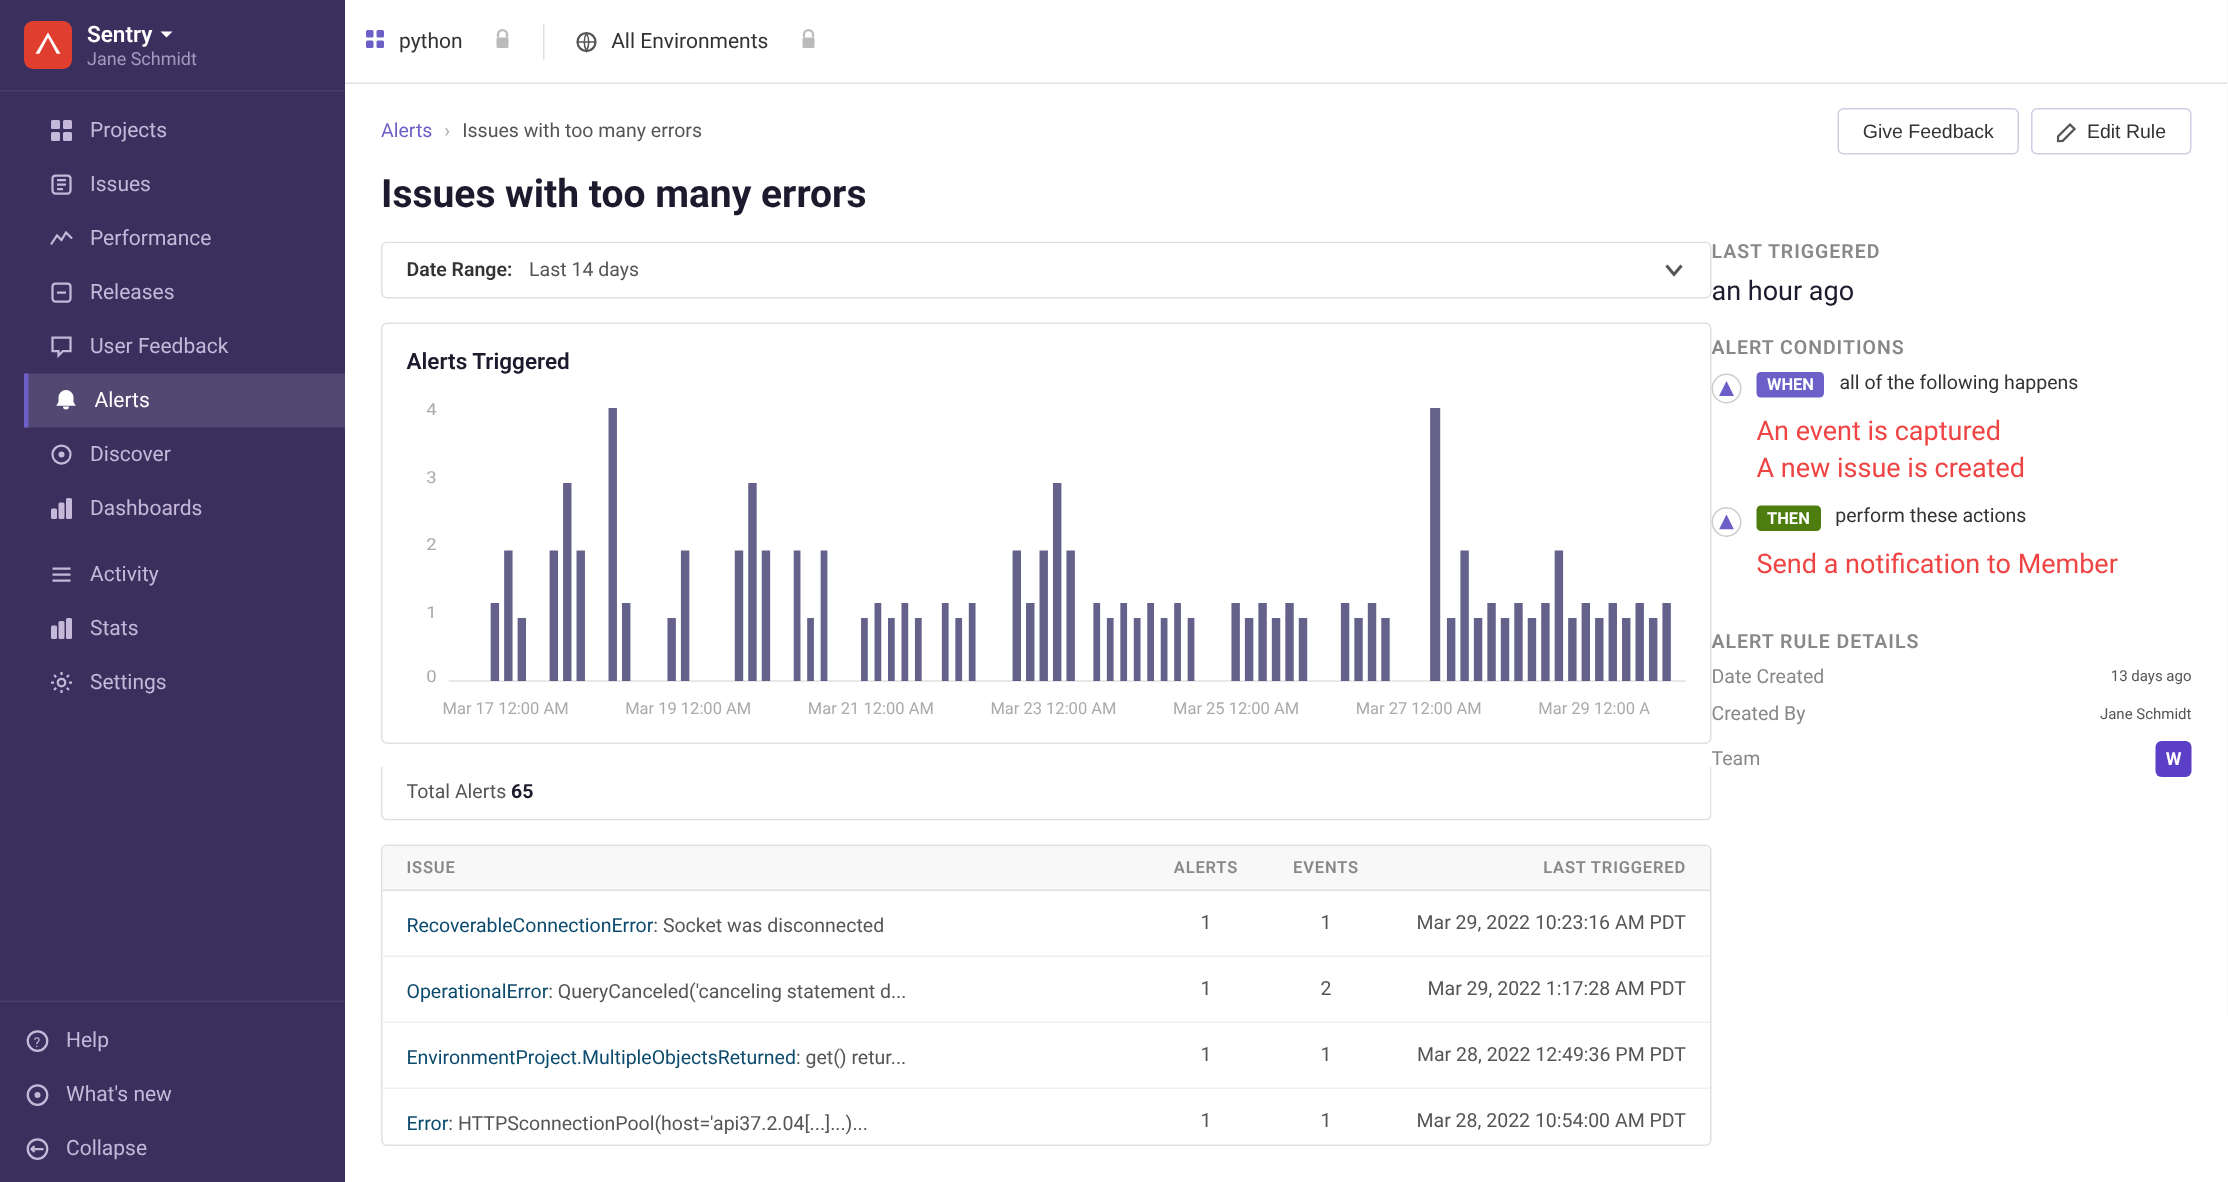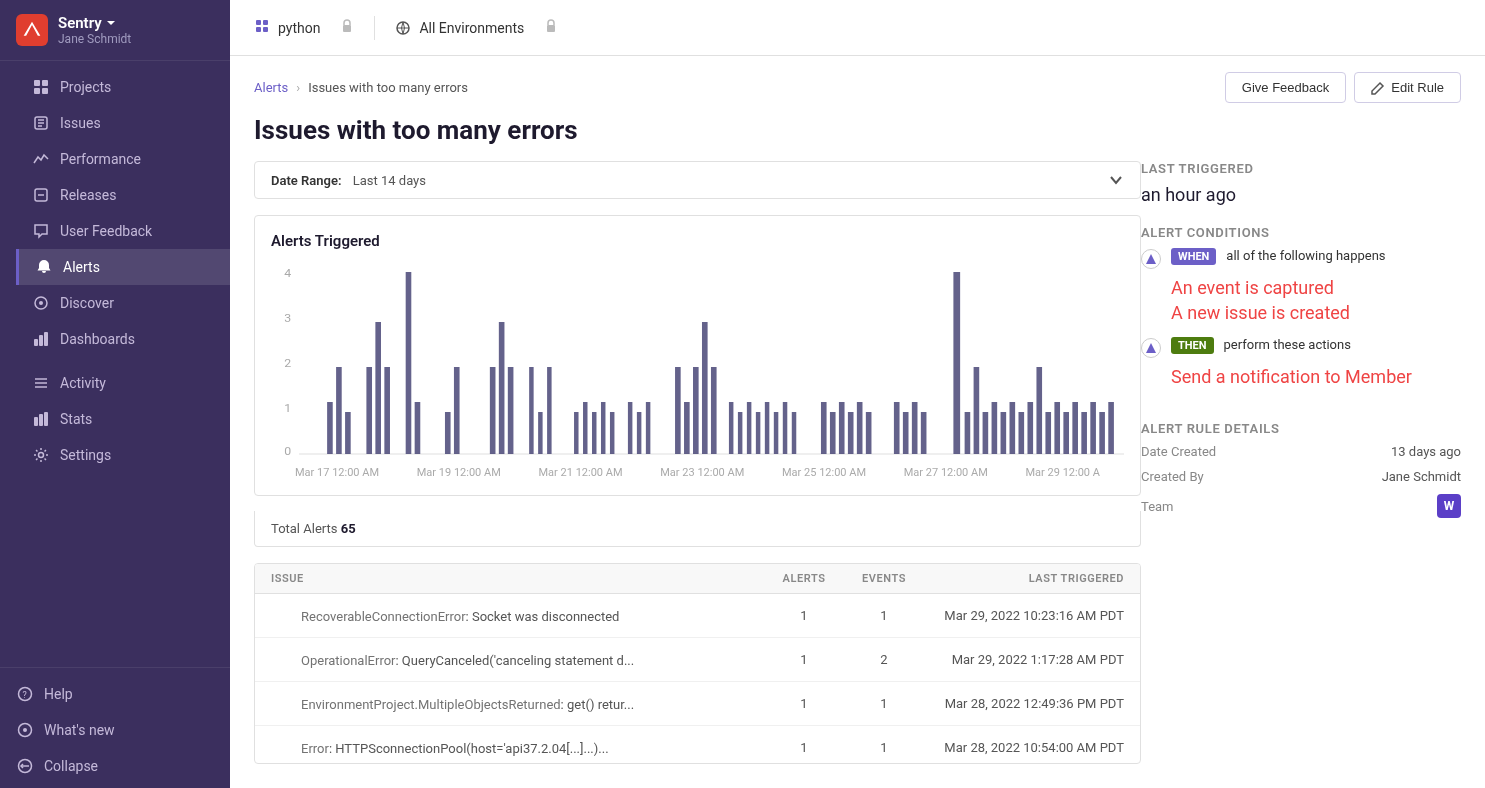--- a/index.html
+++ b/index.html
@@ -52,21 +52,21 @@
     .nav-item .nav-icon { width: 18px; height: 18px; display: flex; align-items: center; justify-content: center; flex-shrink: 0; }
     .sidebar-footer { padding: 8px 0 4px; border-top: 1px solid rgba(255,255,255,0.08); }
 
     
     .main { flex: 1; display: flex; flex-direction: column; overflow: hidden; }
 
     
     .topbar {
       display: flex;
       align-items: center;
-      padding: 0 24px;
+      padding: 0 12px;
       height: 56px;
       background: #fff;
       border-bottom: 1px solid #e0e0e0;
       gap: 20px;
       flex-shrink: 0;
     }
     .topbar-project { display: flex; align-items: center; gap: 8px; font-size: 14px; color: #333; }
     .topbar-divider { width: 1px; height: 24px; background: #e0e0e0; }
     .topbar-env { display: flex; align-items: flex-end; gap: 8px; font-size: 14px; color: #333; }
     .lock-icon { color: #aaa; }
@@ -144,21 +144,21 @@
       margin-top: -1px;
     }
     .total-alerts strong { color: #1e1a2e; }
 
     
     .issues-table { border: 1px solid #e0e0e0; border-radius: 4px; background: #fff; overflow: hidden; }
     .table-header { display: grid; grid-template-columns: 1fr 80px 80px 200px; padding: 8px 16px; background: #f8f8f8; border-bottom: 1px solid #e0e0e0; }
     .table-header-cell { font-size: 11px; font-weight: 600; color: #888; text-transform: uppercase; letter-spacing: 0.05em; }
     .table-row { display: grid; grid-template-columns: 1fr 80px 80px 200px; padding: 12px 16px; border-bottom: 1px solid #f0f0f0; align-items: center; }
     .table-row:last-child { border-bottom: none; }
-    .issue-link { color: #737373; font-size: 13px; text-decoration: none; white-space: nowrap; overflow: hidden; text-overflow: ellipsis; margin-left: 30px; }
+    .issue-link { color: #0c4a6e; font-size: 13px; text-decoration: none; white-space: nowrap; overflow: hidden; text-overflow: ellipsis; }
     .issue-text { color: #555; font-size: 13px; }
     .table-cell { font-size: 13px; color: #555; text-align: center; }
     .table-cell-right { font-size: 13px; color: #555; text-align: right; }
 
     
     .right-col { width: 320px; flex-shrink: 0; display: flex; flex-direction: column; gap: 20px; }
 
     .right-section-title { font-size: 13px; font-weight: 600; color: #888; text-transform: uppercase; letter-spacing: 0.05em; margin-bottom: 8px; }
     .last-triggered-time { font-size: 18px; color: #1e1a2e; font-weight: 400; }
 
@@ -169,21 +169,21 @@
     .condition-icon svg { width: 10px; height: 10px; }
     .badge-when { background: #6c5fc7; color: #fff; font-size: 11px; font-weight: 700; padding: 2px 7px; border-radius: 3px; flex-shrink: 0; }
     .badge-then { background: #4d7c0f; color: #fff; font-size: 11px; font-weight: 700; padding: 2px 7px; border-radius: 3px; flex-shrink: 0; }
     .condition-sub { margin-left: 30px; margin-top: 2px; }
     .condition-sub-item { font-size: 18px; color: #ef4444; padding: 2px 0; }
 
     
     .rule-details { display: flex; flex-direction: column; gap: 10px; }
     .rule-detail-row { display: flex; align-items: center; justify-content: space-between; }
     .rule-detail-label { font-size: 13px; color: #888; }
-    .rule-detail-value { font-size: 13px; color: #555; }
+    .rule-detail-value { font-size: 10px; color: #555; }
     .team-badge { width: 24px; height: 24px; background: #5b3fc7; color: #fff; border-radius: 4px; display: flex; align-items: center; justify-content: center; font-size: 12px; font-weight: 700; }
   </style>
 </head>
 <body>
 
 <nav class="sidebar">
   <div class="sidebar-header">
     <div class="sidebar-logo">
       <svg viewBox="0 0 24 24" fill="white">
           <path d="M12 2L2 19h20L12 2zm0 4l7 13H5L12 6z"></path>

